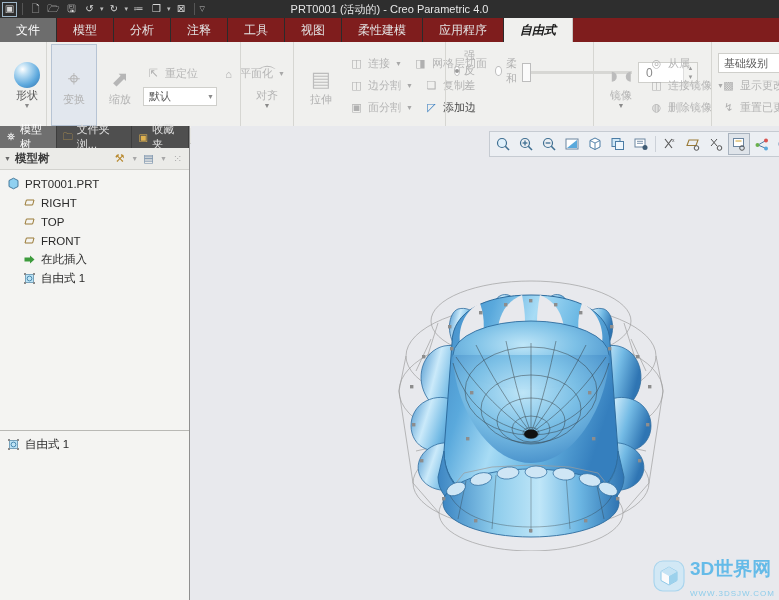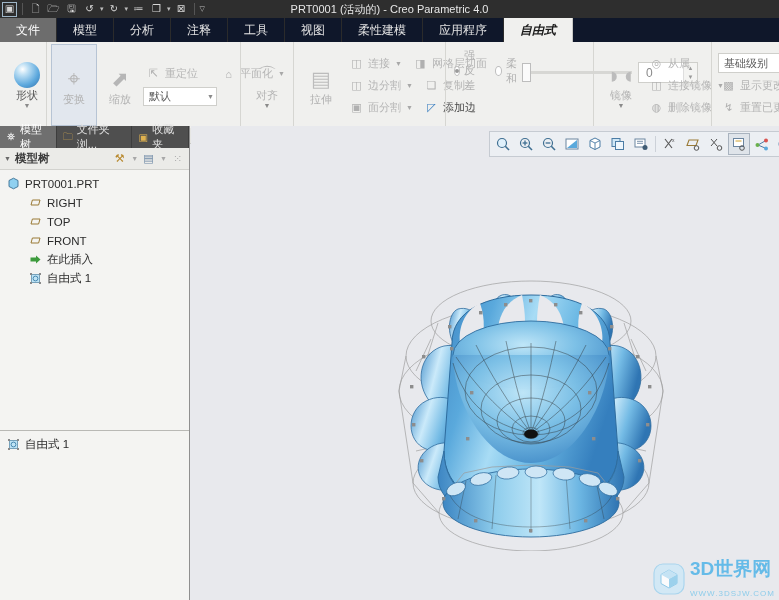--- a/index.html
+++ b/index.html
@@ -27,21 +27,21 @@
     width: 15px; height: 15px; display: inline-flex;
     align-items: center; justify-content: center;
     color: #d8d8d8; font-size: 10px; line-height: 1;
   }
   .qsep { width: 1px; height: 12px; background: #555; margin: 0 2px; }
   .qicon.box { border: 1px solid #9fb6c8; }
   .qcaret { font-size: 7px; color: #bdbdbd; }
 
   
   .tabbar {
-    height: 24px; background: #0f172a; display: flex; align-items: stretch;
+    height: 24px; background: #7f1d1d; display: flex; align-items: stretch;
   }
   .tab {
     padding: 0 16px; display: flex; align-items: center;
     color: #e2e2e2; font-size: 12px;
     border-right: 1px solid #2b2b2b;
   }
   .tab.file { background: #6d6d6d; color: #fff; }
   .tab.active {
     background: #f0f0ee; color: #1a1a1a; font-style: italic; font-weight: bold;
     border-right: 1px solid #c8c8c4;
@@ -163,21 +163,21 @@
   }
   .treehdr .title { font-weight: bold; color: #3b3b3b; font-size: 11.5px; }
   .tri { font-size: 7px; color: #6a6a6a; }
   .hdrtools { margin-left: auto; display: flex; align-items: center; gap: 3px; }
 
   .treebody { flex: 1; overflow: hidden; padding-top: 4px; background: #f4f4f2; }
   .trow {
     height: 19px; display: flex; align-items: center; gap: 5px;
     padding-left: 6px; font-size: 11.5px; color: #2b2b2b;
   }
-  .trow.indent { padding-left: 28px; }
+  .trow.indent { padding-left: 22px; }
   .tico { width: 14px; height: 14px; flex:0 0 14px; display:inline-flex; align-items:center; justify-content:center; }
 
   .fstree {
     height: 170px; border-top: 1px solid #b9b9b5;
     display: flex; flex-direction: column; background: #f4f4f2;
   }
   .fshdr {
     height: 18px; background: #dcdcd8; border-bottom: 1px solid #c6c6c2;
     display: flex; align-items: center; gap: 4px; padding-left: 4px;
     font-weight: bold; color: #3b3b3b; font-size: 11.5px;
@@ -197,21 +197,21 @@
     width: 22px; height: 22px; display: flex; align-items: center;
     justify-content: center; color: #4a5a68;
   }
   .gt.active { background: #dfe4ea; border: 1px solid #a9b3bf; }
   .gsep { width: 1px; height: 16px; background: #ccd1d8; margin: 0 2px; }
 
   .model { position: absolute; left: 195px; top: 125px; }
 
   .watermark {
     position: absolute; right: 4px; bottom: 2px;
-    display: flex; align-items: center; gap: 4px; opacity: 0.85;
+    display: flex; align-items: flex-start; gap: 4px; opacity: 0.85;
   }
   .wm-text { display: flex; flex-direction: column; line-height: 1; }
   .wm-title {
     font-size: 19px; font-weight: bold; color: #4fb3e8;
     letter-spacing: 0px;
   }
   .wm-sub { font-size: 8px; color: #7fc8ea; letter-spacing: 1px; margin-top: 12px; }
 </style>
 </head>
 <body>

